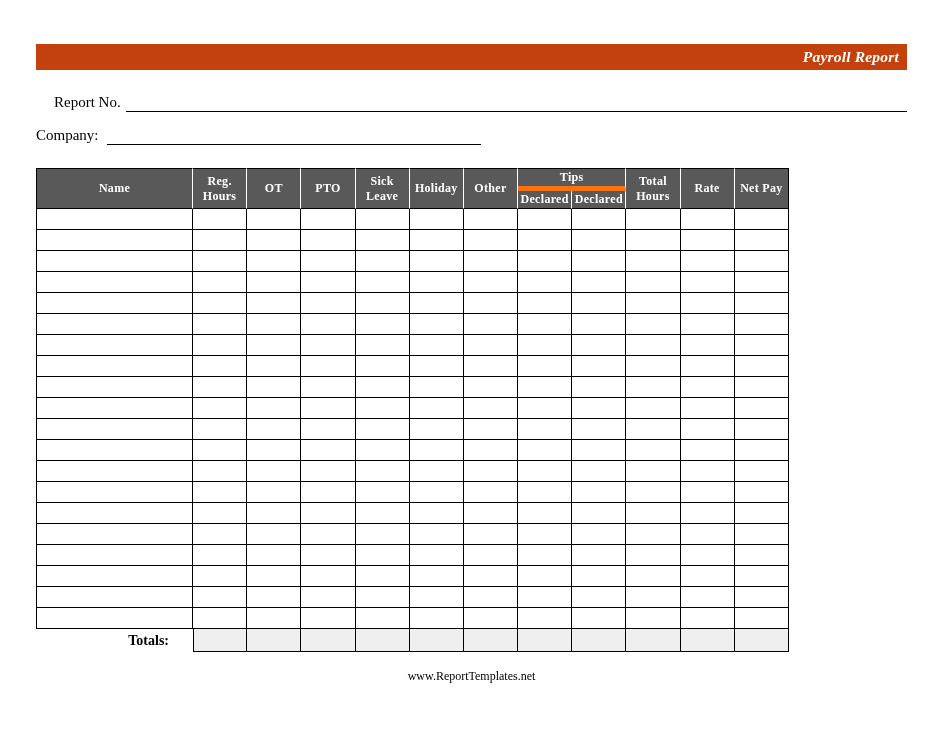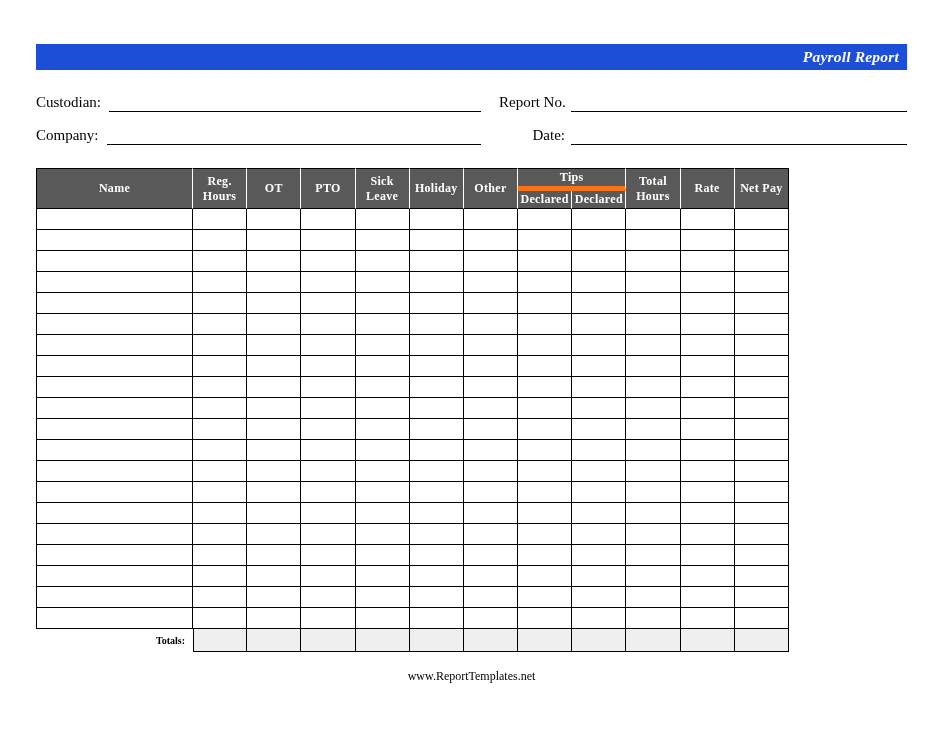--- a/index.html
+++ b/index.html
@@ -9,21 +9,21 @@
     font-family: "Liberation Serif", "DejaVu Serif", serif;
     color: #000;
     overflow: hidden;
   }
   .page { width: 871px; margin-left: 36px; }
 
   
   .title-bar {
     margin-top: 44px;
     height: 26px;
-    background: #1d4ed8;
+    background: #c2410c;
     color: #ffffff;
     font-size: 15.5px;
     font-weight: bold;
     font-style: italic;
     text-align: right;
     line-height: 26px;
     padding-right: 8px;
     letter-spacing: 0.2px;
   }
 
@@ -80,22 +80,22 @@
     background: #ffffff;
   }
   .payroll-table td.first-col { border-left: 1px solid #000; }
 
   .payroll-table tfoot tr { height: 23px; }
   .payroll-table td.totals-label {
     border: none;
     background: #ffffff;
     text-align: right;
     font-weight: bold;
-    font-size: 10px;
-    padding-right: 8px;
+    font-size: 14px;
+    padding-right: 24px;
     vertical-align: middle;
   }
   .payroll-table td.total-cell { background: #efefef; }
   .payroll-table tfoot td.total-cell:nth-child(2) { border-left: 1px solid #000; }
 
   
   .footer {
     margin-top: 17px;
     text-align: center;
     font-size: 12px;
@@ -105,36 +105,28 @@
 <body>
 
 <div class="page">
 
   <div class="title-bar">
     <span>Payroll Report</span>
   </div>
 
   <div class="form-area">
     <div class="form-row">
-      <div class="form-field left">
-        <span class="form-label">Custodian:</span>
-        <span class="fill-line"></span>
-      </div>
       <div class="form-field right">
         <span class="form-label">Report No.</span>
         <span class="fill-line"></span>
       </div>
     </div>
     <div class="form-row">
       <div class="form-field left">
         <span class="form-label">Company:</span>
-        <span class="fill-line"></span>
-      </div>
-      <div class="form-field right">
-        <span class="form-label">Date:</span>
         <span class="fill-line"></span>
       </div>
     </div>
   </div>
 
   <table class="payroll-table">
     <colgroup>
       <col class="c-name">
       <col>
         <col>

